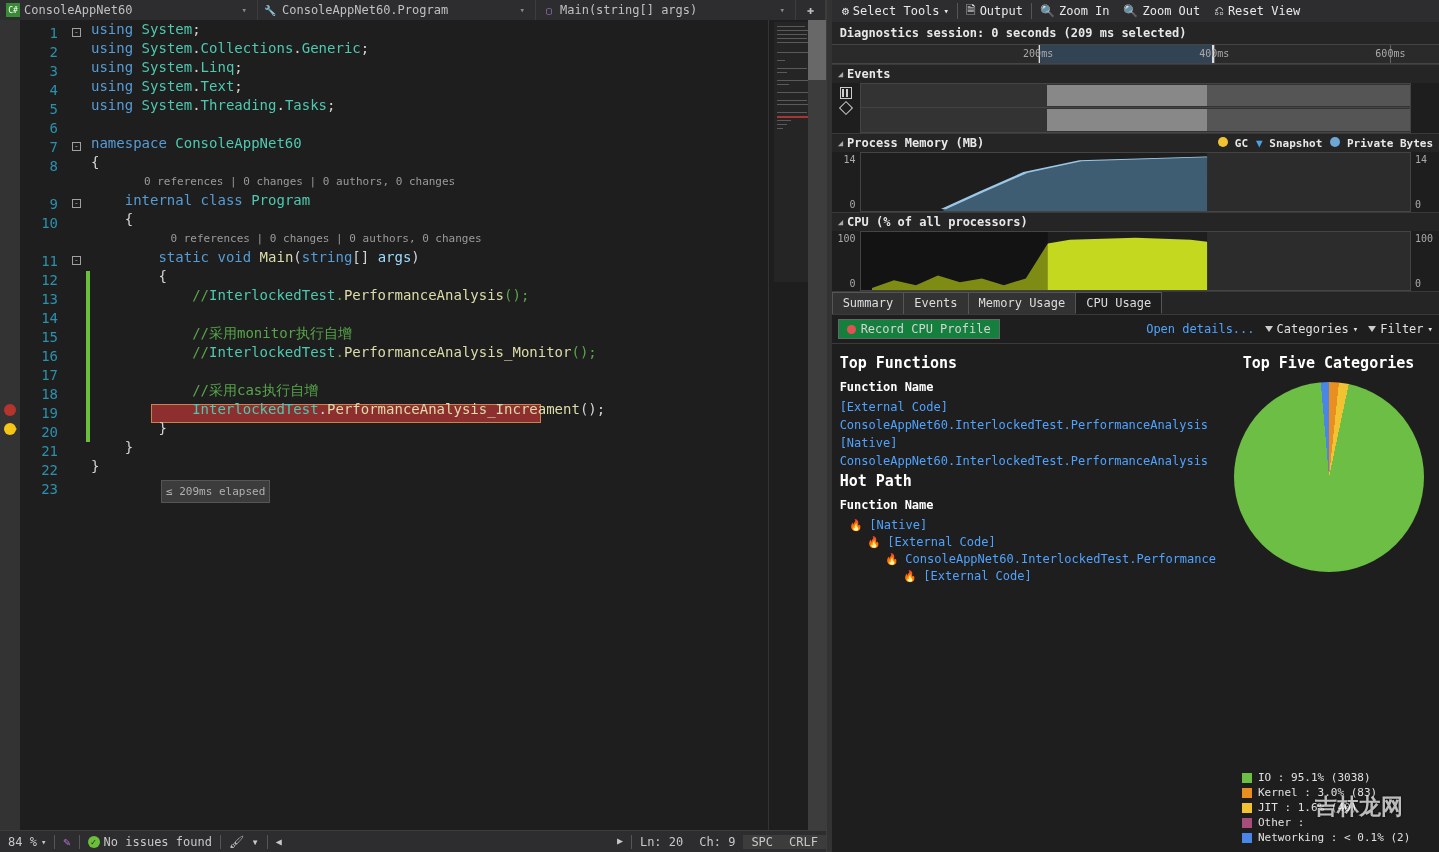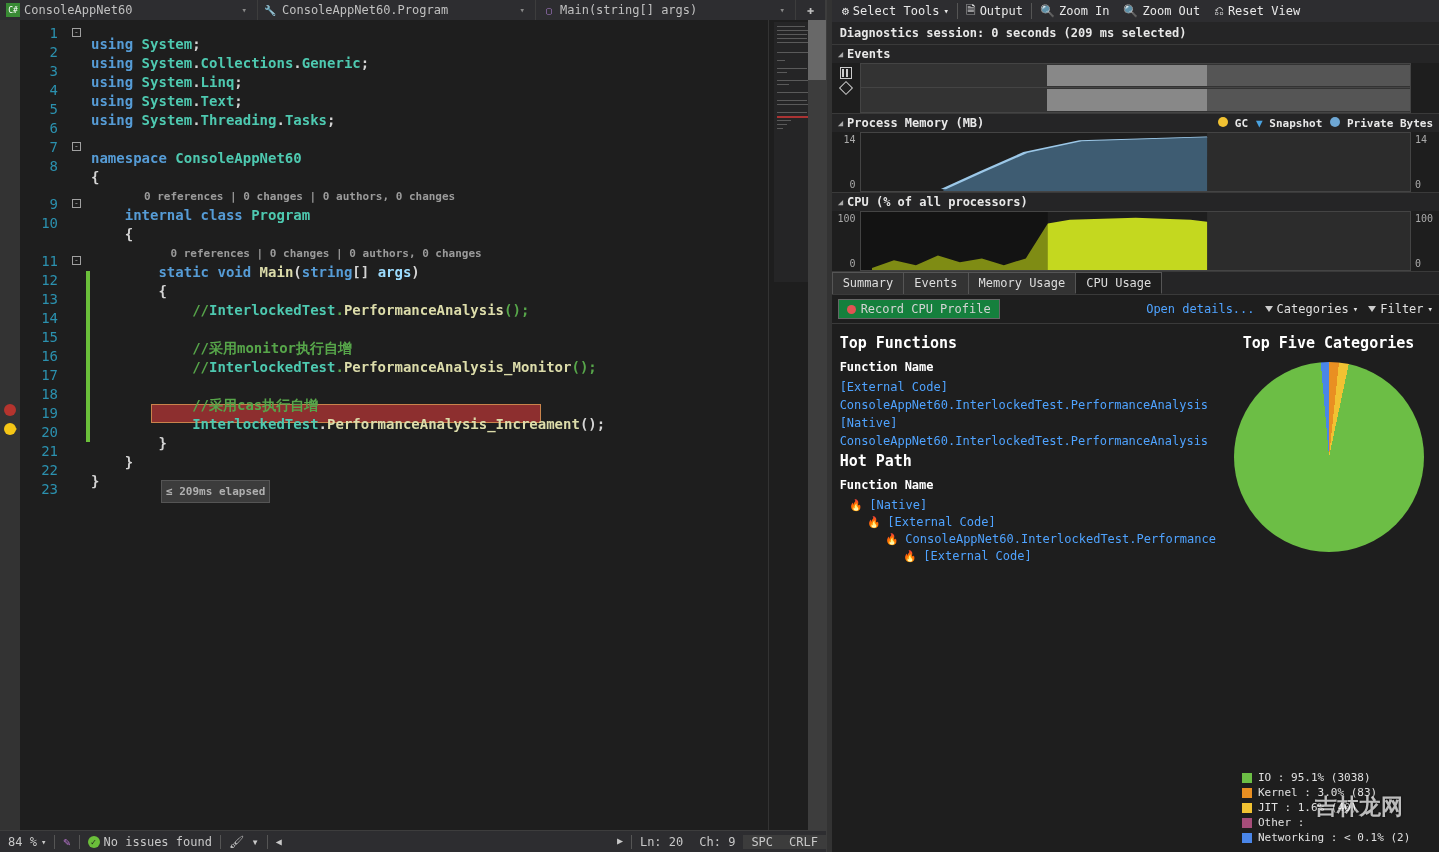--- a/index.html
+++ b/index.html
@@ -26,21 +26,21 @@
 
 .code-area { flex:1; display:flex; position:relative; background:#1e1e1e; overflow:hidden;}
 .bp-gutter { width:20px; background:#333333; position:relative;}
 .bp { position:absolute; left:4px; width:12px; height:12px; border-radius:50%; background:#b5342e;}
 .bp.arrow::after{content:"";position:absolute;right:-1px;top:2px;width:0;height:0;border-top:4px solid transparent;border-bottom:4px solid transparent;border-left:5px solid #f5c616;}
 .gutter { width:50px; text-align:right; padding-right:12px; color:#2b91af; font-family:Consolas,monospace; font-size:14px; line-height:19px; padding-top:4px;}
 .fold { width:16px; position:relative;}
 .fold .mk{position:absolute;left:2px;width:9px;height:9px;border:1px solid #a0a0a0;color:#a0a0a0;font-size:8px;line-height:7px;text-align:center;}
 .mod-bar { width:5px; position:relative;}
 .mod-bar .m{position:absolute;left:0;width:4px;background:#6bbf3a;}
-.code-body { flex:1; font-family:Consolas,monospace; font-size:14px; line-height:19px; padding-top:15px; white-space:pre; position:relative;font-weight:bold;}
+.code-body { flex:1; font-family:Consolas,monospace; font-size:14px; line-height:19px; padding-top:0; white-space:pre; position:relative;}
 .ln{height:19px;}
 .kw{color:#569cd6;} .cls{color:#4ec9b0;} .mth{color:#dcdcaa;} .cmt{color:#57a64a;} .id{color:#9cdcfe;}
 .codelens{color:#9b9b9b;font-size:11px;}
 .hl-line{position:absolute;left:0;right:0;height:19px;background:#8d2f2f;border:1px solid #c9834c;}
 .perf-tip{position:absolute;background:#3c3c3c;color:#b0b0b0;font-size:11px;padding:1px 4px;border:1px solid #555;}
 
 
 .ovruler{width:58px;background:#1e1e1e;border-left:1px solid #333;position:relative;}
 .ovruler .mini{position:absolute;top:2px;right:6px;width:46px;height:260px;background:#252526;}
 .ovruler .mini .ml{position:absolute;left:3px;height:1px;background:#5a5a5a;}
@@ -327,20 +327,29 @@
           <span>Zoom Out</span>
         </div>
       <div class="btn">
           <span class="ico">⎌</span>
           <span>Reset View</span>
         </div>
     </div>
 
     <div class="diag-header">Diagnostics session: 0 seconds (209 ms selected)</div>
 
+    <div class="timeline">
+      <div class="sel" style="left:34%;width:29%"></div>
+      <div class="tick" style="left:34%"></div>
+        <div class="tlabel" style="left:34%;transform:translateX(-50%)">200ms</div>
+      <div class="tick" style="left:63%"></div>
+        <div class="tlabel" style="left:63%;transform:translateX(-50%)">400ms</div>
+      <div class="tick" style="left:92%"></div>
+        <div class="tlabel" style="left:92%;transform:translateX(-50%)">600ms</div>
+    </div>
 
     <div class="graph-sec">
       <div class="graph-head">
           <span class="tri">◢</span>
           <span>Events</span>
         </div>
       <div class="events-body">
         <div class="col1">
           <div class="pause-ico"></div>
           <div class="dia-ico"></div>

